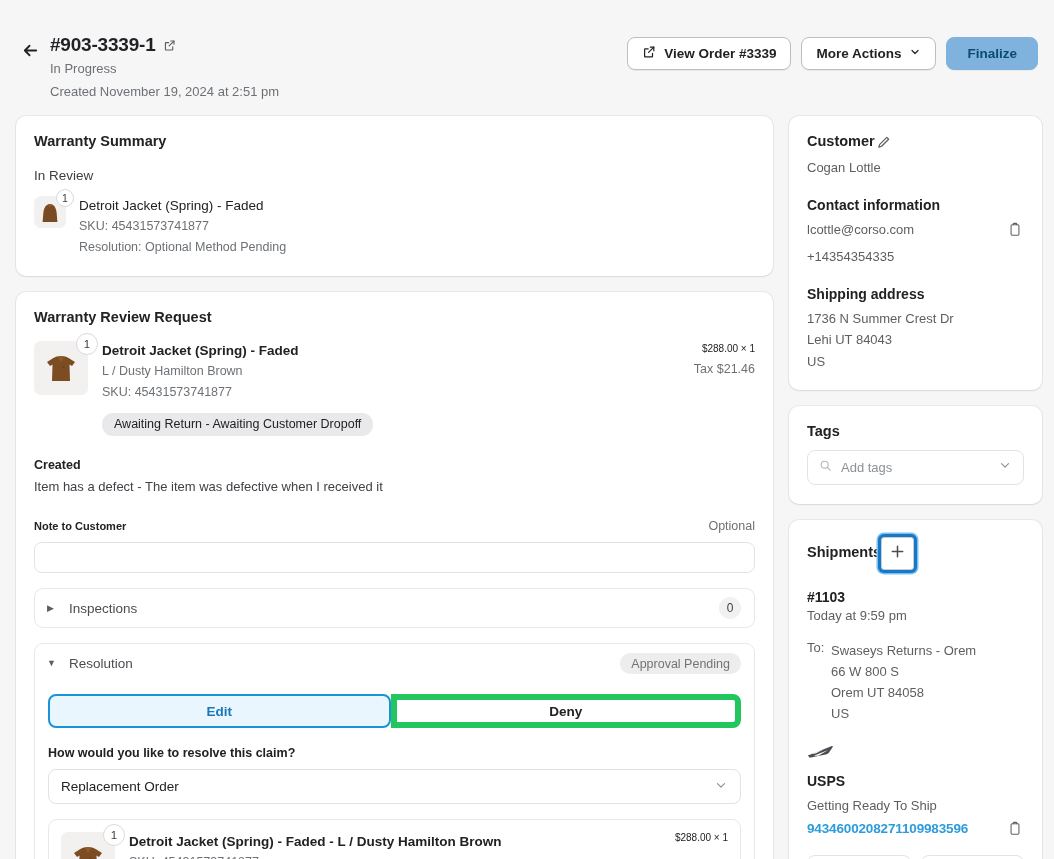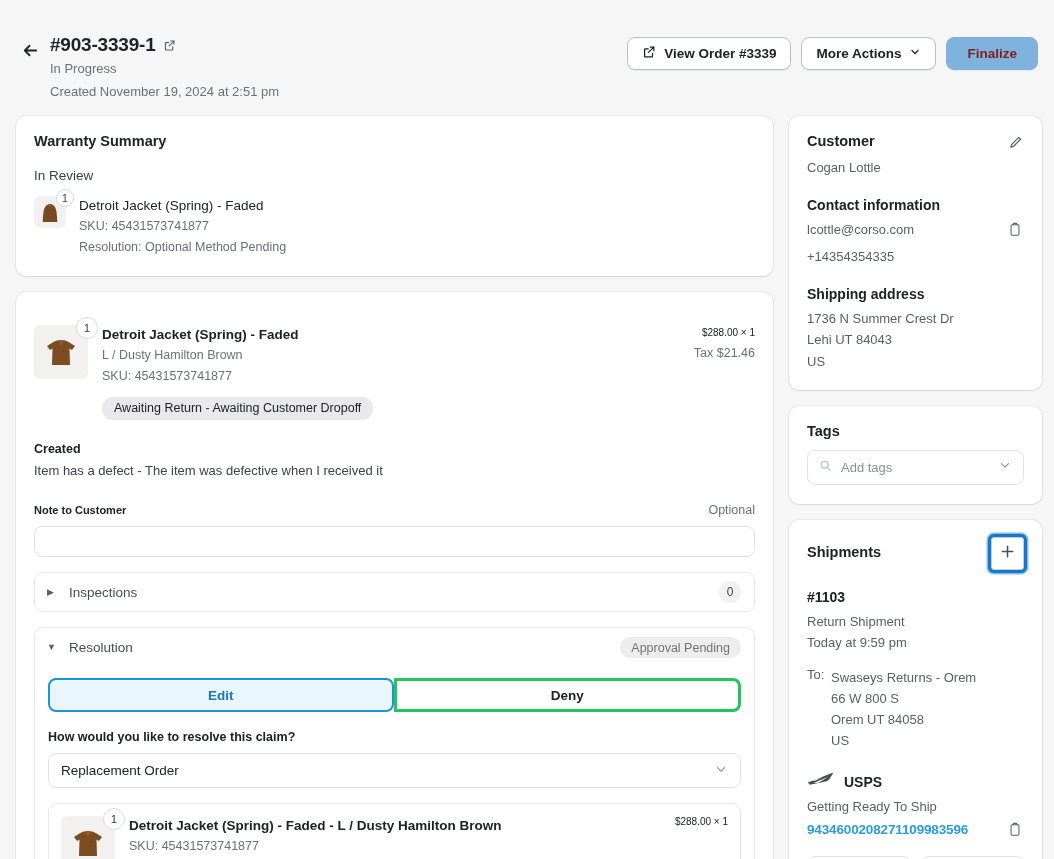--- a/index.html
+++ b/index.html
@@ -28,21 +28,21 @@
 
   .hdr-actions { display: flex; align-items: flex-start; gap: 10px; padding-top: 3px; }
   .btn {
     height: 33px; border-radius: 8px; border: 1px solid #babfc3;
     background: #fff; font-size: 13.5px; font-weight: 600; color: #202223;
     padding: 0 14px; display: inline-flex; align-items: center; gap: 8px;
     cursor: pointer; box-shadow: 0 1px 0 rgba(0,0,0,.05);
     font-family: "Liberation Sans", sans-serif;
   }
   .btn-primary {
-    background: #7fb3dd; border: 1px solid #7fb3dd; color: #7f1d1d;
+    background: #7fb3dd; border: 1px solid #7fb3dd; color: #0c4a6e;
     font-weight: 600; padding: 0 20px;
   }
   .chev { display: inline-block; }
 
   
   .body-wrap { display: flex; gap: 16px; padding: 0 16px; margin-top: 14px; align-items: flex-start; }
   .col-main { width: 757px; flex: 0 0 757px; }
   .col-side { width: 253px; flex: 0 0 253px; }
 
   .card {
@@ -119,21 +119,21 @@
     background: #ededee; border-radius: 11px; padding: 4px 11px 3px 11px;
     font-size: 12.5px; color: #737373;
   }
   .collapse-body { padding: 2px 13px 14px 13px; }
 
   .seg {
     display: flex; width: 100%; margin-top: 10px;
     border-radius: 8px; overflow: visible;
   }
   .seg-btn {
-    flex: 1; height: 34px; border: 3px solid #22c55e; background: #fff;
+    flex: 1; height: 34px; border: 6px solid #22c55e; background: #fff;
     font-size: 13.5px; font-weight: 700; color: #202223; cursor: pointer;
     font-family: "Liberation Sans", sans-serif;
   }
   .seg-btn:first-child { border-radius: 8px 0 0 8px; }
   .seg-btn:last-child { border-radius: 0 8px 8px 0; }
   .seg-btn.active {
     background: #eaf6fd; border: 2px solid #1a94d6; color: #1878ba;
     border-radius: 8px; position: relative; z-index: 2;
   }
 
@@ -146,21 +146,21 @@
   }
   .select-box .v { flex: 1; }
 
   .res-item-card {
     margin-top: 15px; border: 1px solid #e7e8ea; border-radius: 9px;
     padding: 12px 12px 12px 12px; display: flex; gap: 14px;
     position: relative; overflow: hidden;
   }
 
   
-  .side-title-row { display: flex; align-items: flex-start; justify-content: space-between; }
+  .side-title-row { display: flex; align-items: flex-start; }
   .side-title { font-size: 14.5px; font-weight: 700; color: #202223; }
   .side-sub-head { font-size: 14px; font-weight: 700; color: #202223; margin-top: 19px; }
   .side-val { font-size: 13px; color: #5c5f62; margin-top: 6px; line-height: 1.62; }
   .side-val-row { display: flex; align-items: flex-start; justify-content: space-between; }
   .icon-btn {
     width: 18px; height: 18px; border: none; background: transparent;
     cursor: pointer; color: #5c5f62; display: flex; align-items: center;
     justify-content: center; flex: 0 0 18px;
   }
 
@@ -177,21 +177,21 @@
     cursor: pointer; color: #4a4d51;
     box-shadow: 0 0 0 3px #1878c8, 0 0 0 4.5px #7cc0ef;
   }
 
   .ship-id { font-size: 14px; font-weight: 700; color: #202223; margin-top: 19px; }
   .ship-line { font-size: 13px; color: #5c5f62; line-height: 1.62; }
   .to-block { display: flex; margin-top: 14px; font-size: 13px; color: #5c5f62; }
   .to-label { flex: 0 0 24px; }
   .to-lines { line-height: 1.62; }
 
-  .carrier-row { display: flex; align-items: flex-end; gap: 10px; margin-top: 20px; }
+  .carrier-row { display: flex; align-items: flex-start; gap: 10px; margin-top: 20px; flex-direction: column; }
   .carrier-name { font-size: 14px; font-weight: 700; color: #202223; }
   .ship-status { font-size: 13px; color: #5c5f62; margin-top: 9px; }
   .track-row { display: flex; align-items: center; justify-content: space-between; margin-top: 7px; gap: 8px; }
   .track-num { font-size: 13.5px; font-weight: 700; color: #2d9cdb; letter-spacing: -.15px; }
   .ship-btn-row { display: flex; gap: 10px; margin-top: 17px; }
   .ship-btn {
     flex: 1; height: 30px; border: 1px solid #e1e3e5; border-radius: 8px;
     background: #fff; display: flex; align-items: center; justify-content: center;
     cursor: pointer; color: #3f4246;
   }
@@ -271,20 +271,21 @@
               <div class="item-title">Detroit Jacket (Spring) - Faded</div>
               <div class="item-sub">SKU: 45431573741877</div>
               <div class="item-sub">Resolution: Optional Method Pending</div>
             </div>
           </div>
         </div>
       </div>
 
       <div class="card">
         <div class="card-pad">
+          <div class="card-title">Warranty Review Request</div>
 
           <div class="req-item">
             <div class="thumb-wrap">
               <div class="thumb md">
                 <svg width="54" height="54" viewBox="0 0 54 54">
                     <rect width="54" height="54" fill="#f2f1f0"></rect>
                     <path d="M27 15c-3 0-5.5.7-8 2.2L13 21l3 4 2.5-1.6L18 40h18l-.5-16.6L38 25l3-4-6-3.8C32.5 15.7 30 15 27 15z" fill="#7c4c23"></path>
                     <path d="M27 15c-1.4 0-2.3.6-2.3 1.3 0 1.6 1 2.8 2.3 5 1.3-2.2 2.3-3.4 2.3-5 0-.7-.9-1.3-2.3-1.3z" fill="#8f5c2d"></path>
                     <circle cx="29.5" cy="26" r="1" fill="#6a3f1c"></circle>
                   </svg>
@@ -434,21 +435,20 @@
             <button class="plus-btn">
               <span>
                 <svg width="17" height="17" viewBox="0 0 18 18" fill="none" stroke="#4a4d51" stroke-width="1.6" stroke-linecap="round">
                     <path d="M9 3.5v11M3.5 9h11"></path>
                   </svg>
               </span>
             </button>
           </div>
 
           <div class="ship-id">#1103</div>
-          <div class="ship-line" style="margin-top:6px">Return Shipment</div>
           <div class="ship-line">Today at 9:59 pm</div>
 
           <div class="to-block">
             <span class="to-label">To:</span>
             <span class="to-lines">
               <div>Swaseys Returns - Orem</div>
               <div>66 W 800 S</div>
               <div>Orem UT 84058</div>
               <div>US</div>
             </span>

